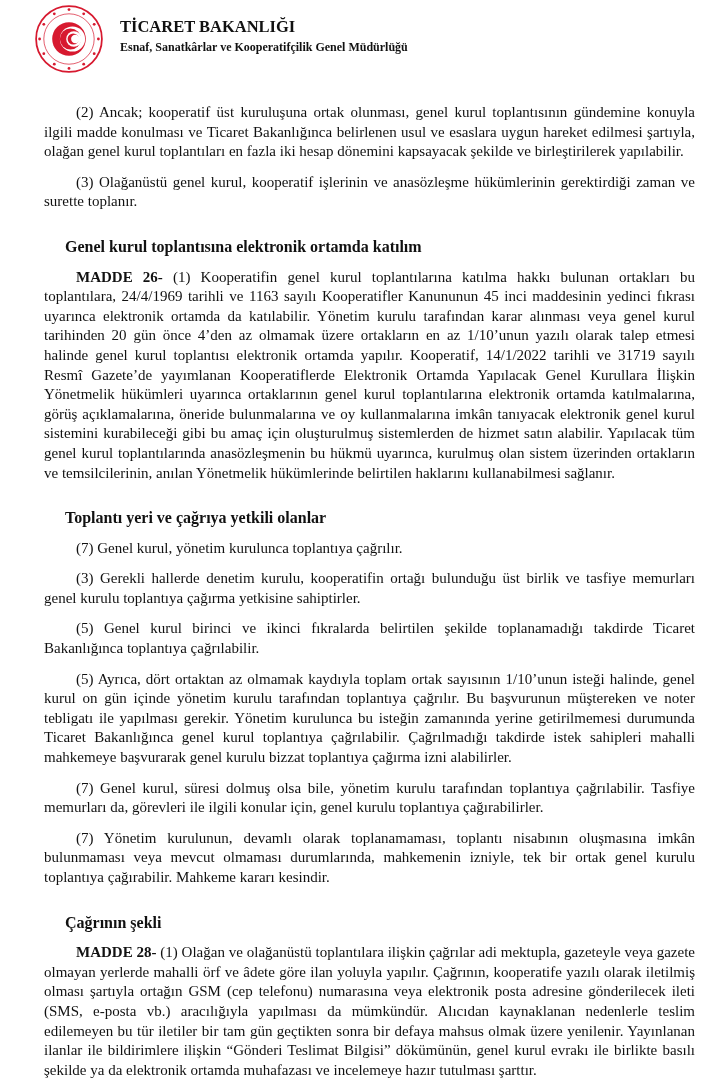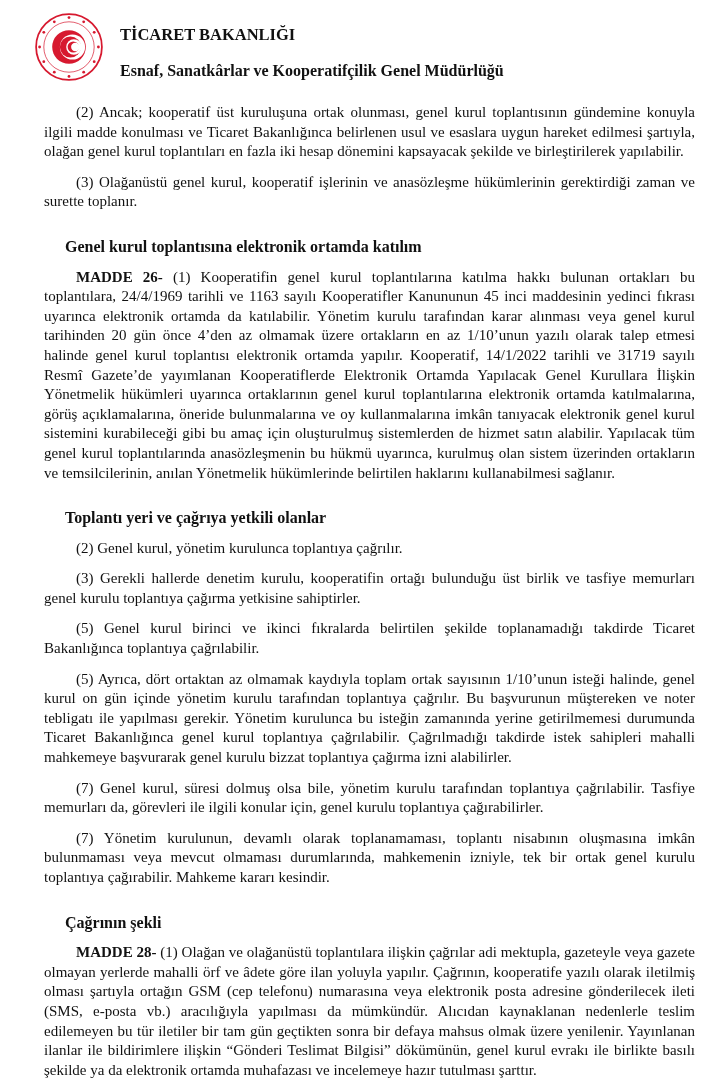--- a/index.html
+++ b/index.html
@@ -1,24 +1,24 @@
 <!DOCTYPE html>
 <html><head>
 <meta charset="utf-8">
 <style>
   html, body { margin: 0; padding: 0; background: #ffffff; }
   body {
     width: 723px; height: 1080px; position: relative; overflow: hidden;
     font-family: "Liberation Serif", serif; color: #111;
   }
-  .header { position: absolute; left: 0; top: 8px; width: 611px; height: 80px; }
+  .header { position: absolute; left: 0; top: 0; width: 611px; height: 80px; }
   .logo { position: absolute; left: 34px; top: 4px; width: 70px; height: 70px; }
   .org { position: absolute; left: 120px; top: 16px; }
   .org-title { font-weight: bold; font-size: 16.5px; line-height: 21px; }
-  .org-sub { font-weight: bold; font-size: 16px; line-height: 20px; margin-top: 16px; }
+  .org-sub { font-weight: bold; font-size: 12px; line-height: 20px; }
   .content {
     position: absolute; left: 33px; top: 92px; width: 673px;
     font-size: 15px; line-height: 19.6px; text-align: justify;
   }
   .content p { margin: 11px; text-indent: 32px; }
   .content h3 { margin: 0; font-size: 16px; font-weight: bold; padding-left: 32px; line-height: 19.6px; }
   .gap { height: 14px; }
   .madde { font-weight: bold; }
   .page-num { position: absolute; right: 33px; top: 1081px; font-weight: bold; font-size: 14px; }
 </style>
@@ -59,21 +59,21 @@
 <div class="content">
   <p>(2) Ancak; kooperatif üst kuruluşuna ortak olunması, genel kurul toplantısının gündemine konuyla ilgili madde konulması ve Ticaret Bakanlığınca belirlenen usul ve esaslara uygun hareket edilmesi şartıyla, olağan genel kurul toplantıları en fazla iki hesap dönemini kapsayacak şekilde ve birleştirilerek yapılabilir.</p>
   <p>(3) Olağanüstü genel kurul, kooperatif işlerinin ve anasözleşme hükümlerinin gerektirdiği zaman ve surette toplanır.</p>
 
   <div class="gap"></div>
   <h3>Genel kurul toplantısına elektronik ortamda katılım</h3>
   <p><span class="madde">MADDE 26-</span><span> (1) Kooperatifin genel kurul toplantılarına katılma hakkı bulunan ortakları bu toplantılara, 24/4/1969 tarihli ve 1163 sayılı Kooperatifler Kanununun 45 inci maddesinin yedinci fıkrası uyarınca elektronik ortamda da katılabilir. Yönetim kurulu tarafından karar alınması veya genel kurul tarihinden 20 gün önce 4’den az olmamak üzere ortakların en az 1/10’unun yazılı olarak talep etmesi halinde genel kurul toplantısı elektronik ortamda yapılır. Kooperatif, 14/1/2022 tarihli ve 31719 sayılı Resmî Gazete’de yayımlanan Kooperatiflerde Elektronik Ortamda Yapılacak Genel Kurullara İlişkin Yönetmelik hükümleri uyarınca ortaklarının genel kurul toplantılarına elektronik ortamda katılmalarına, görüş açıklamalarına, öneride bulunmalarına ve oy kullanmalarına imkân tanıyacak elektronik genel kurul sistemini kurabileceği gibi bu amaç için oluşturulmuş sistemlerden de hizmet satın alabilir. Yapılacak tüm genel kurul toplantılarında anasözleşmenin bu hükmü uyarınca, kurulmuş olan sistem üzerinden ortakların ve temsilcilerinin, anılan Yönetmelik hükümlerinde belirtilen haklarını kullanabilmesi sağlanır.</span></p>
 
   <div class="gap"></div>
   <h3>Toplantı yeri ve çağrıya yetkili olanlar</h3>
-  <p>(2) Genel kurul, yönetim kurulunca toplantıya çağrılır.</p>
+  <p>(7) Genel kurul, yönetim kurulunca toplantıya çağrılır.</p>
   <p>(3) Gerekli hallerde denetim kurulu, kooperatifin ortağı bulunduğu üst birlik ve tasfiye memurları genel kurulu toplantıya çağırma yetkisine sahiptirler.</p>
   <p>(5) Genel kurul birinci ve ikinci fıkralarda belirtilen şekilde toplanamadığı takdirde Ticaret Bakanlığınca toplantıya çağrılabilir.</p>
   <p>(5) Ayrıca, dört ortaktan az olmamak kaydıyla toplam ortak sayısının 1/10’unun isteği halinde, genel kurul on gün içinde yönetim kurulu tarafından toplantıya çağrılır. Bu başvurunun müştereken ve noter tebligatı ile yapılması gerekir. Yönetim kurulunca bu isteğin zamanında yerine getirilmemesi durumunda Ticaret Bakanlığınca genel kurul toplantıya çağrılabilir. Çağrılmadığı takdirde istek sahipleri mahalli mahkemeye başvurarak genel kurulu bizzat toplantıya çağırma izni alabilirler.</p>
   <p>(7) Genel kurul, süresi dolmuş olsa bile, yönetim kurulu tarafından toplantıya çağrılabilir. Tasfiye memurları da, görevleri ile ilgili konular için, genel kurulu toplantıya çağırabilirler.</p>
   <p>(7) Yönetim kurulunun, devamlı olarak toplanamaması, toplantı nisabının oluşmasına imkân bulunmaması veya mevcut olmaması durumlarında, mahkemenin izniyle, tek bir ortak genel kurulu toplantıya çağırabilir. Mahkeme kararı kesindir.</p>
 
   <div class="gap"></div>
   <h3>Çağrının şekli</h3>
   <p><span class="madde">MADDE 28-</span><span> (1) Olağan ve olağanüstü toplantılara ilişkin çağrılar adi mektupla, gazeteyle veya gazete olmayan yerlerde mahalli örf ve âdete göre ilan yoluyla yapılır. Çağrının, kooperatife yazılı olarak iletilmiş olması şartıyla ortağın GSM (cep telefonu) numarasına veya elektronik posta adresine gönderilecek ileti (SMS, e-posta vb.) aracılığıyla yapılması da mümkündür. Alıcıdan kaynaklanan nedenlerle teslim edilemeyen bu tür iletiler bir tam gün geçtikten sonra bir defaya mahsus olmak üzere yenilenir. Yayınlanan ilanlar ile bildirimlere ilişkin “Gönderi Teslimat Bilgisi” dökümünün, genel kurul evrakı ile birlikte basılı şekilde ya da elektronik ortamda muhafazası ve incelemeye hazır tutulması şarttır.</span></p>
 </div>

